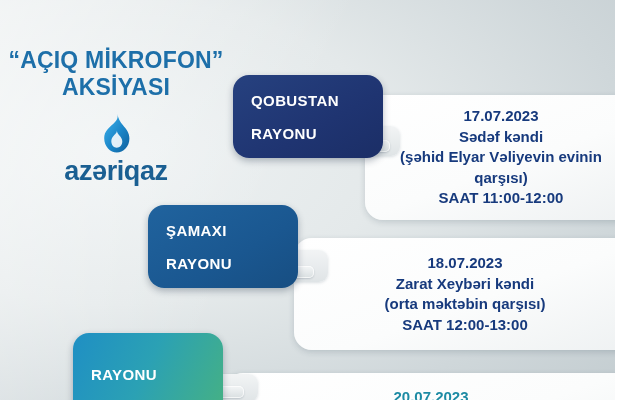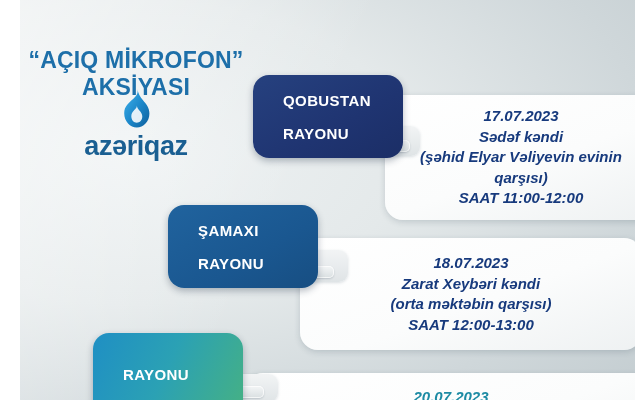--- a/index.html
+++ b/index.html
@@ -10,21 +10,20 @@
     background:#ffffff;
   }
 
   
   #poster {
     position:relative;
     width:615px; height:400px;
     overflow:hidden;
     background:
       radial-gradient(120% 100% at 18% 38%, #eef2f3 0%, #e4e9ea 38%, #cfd7da 70%, #bfc9cd 100%);
-    margin-left: 20px;
   }
   #poster:after{
     content:"";
     position:absolute; inset:0;
     background:linear-gradient(115deg, rgba(255,255,255,.55) 0%, rgba(255,255,255,0) 45%);
     pointer-events:none;
   }
 
   
   .headline{
@@ -38,21 +37,21 @@
     line-height:27px;
     letter-spacing:.2px;
     z-index:6;
     white-space:pre-line;
   }
   .headline .l2{ display:block; }
 
   
   .logo{
     position:absolute;
-    left:0; top:88px;
+    left:0; top:113px;
     width:232px;
     text-align:center;
     z-index:6;
   }
   .flame{ display:block; margin:0 auto 3px; width:34px; height:40px; }
   .logo-word{
     font-size:27px;
     font-weight:bold;
     color:#1a5f92;
     letter-spacing:-0.4px;
@@ -64,41 +63,40 @@
     border-radius:18px;
     background:linear-gradient(160deg,#ffffff 0%,#fbfcfc 55%,#eef1f2 100%);
     box-shadow:0 2px 6px rgba(40,60,80,.18);
     color:#173a7d;
     font-weight:bold;
     text-align:center;
     display:flex;
     align-items:center;
     justify-content:flex-start;
     z-index:4;
-    font-style:italic;
   }
   .card .lines{ width:100%; white-space:pre-line; }
 
   #card-qobustan{ left:365px; top:95px;  width:272px; height:125px; font-size:15px; line-height:20.5px; border-radius:18px 18px 18px 18px;}
-  #card-samaxi  { left:280px; top:238px; width:342px; height:112px; font-size:15px; line-height:20.5px; }
+  #card-samaxi  { left:294px; top:238px; width:342px; height:112px; font-size:15px; line-height:20.5px; }
   #card-ismayilli{left:225px; top:373px; width:412px; height:112px; font-size:15px; line-height:20.5px; color:#1d8ba4;}
 
   
   .badge{
     position:absolute;
     border-radius:16px;
     color:#ffffff;
     font-weight:bold;
     font-size:15px;
     line-height:21px;
     letter-spacing:.4px;
     display:flex;
     flex-direction:column;
     justify-content:center;
-    padding:0 0 0 30px;
+    padding:0 0 0 18px;
     box-shadow:0 3px 7px rgba(20,35,60,.30);
     z-index:7;
     gap:12px;
   }
   #badge-qobustan{
     left:233px; top:75px; width:150px; height:83px;
     background:linear-gradient(150deg,#26417f 0%,#1f3471 60%,#1b2e66 100%);
   }
   #badge-samaxi{
     left:148px; top:205px; width:150px; height:83px;

